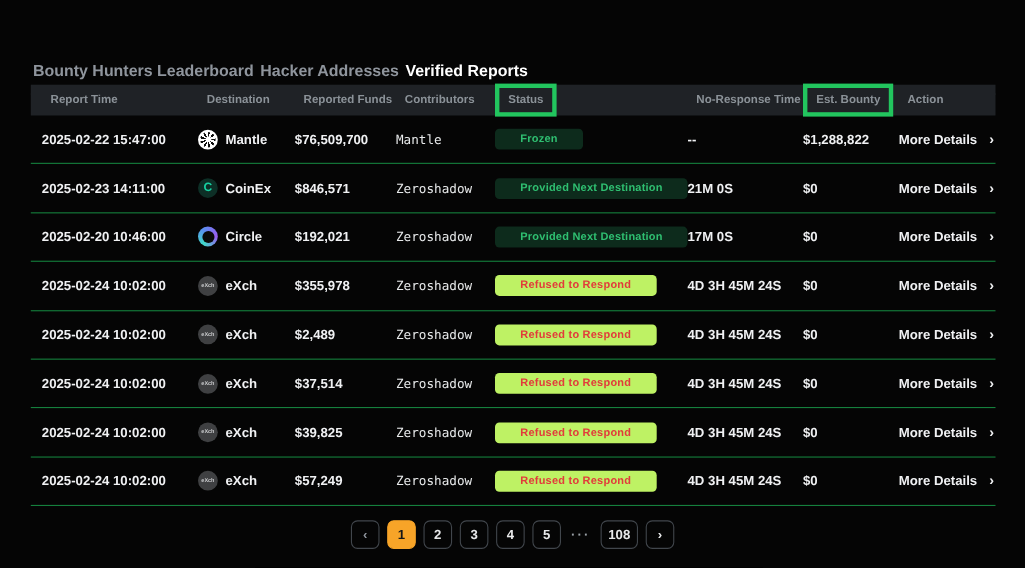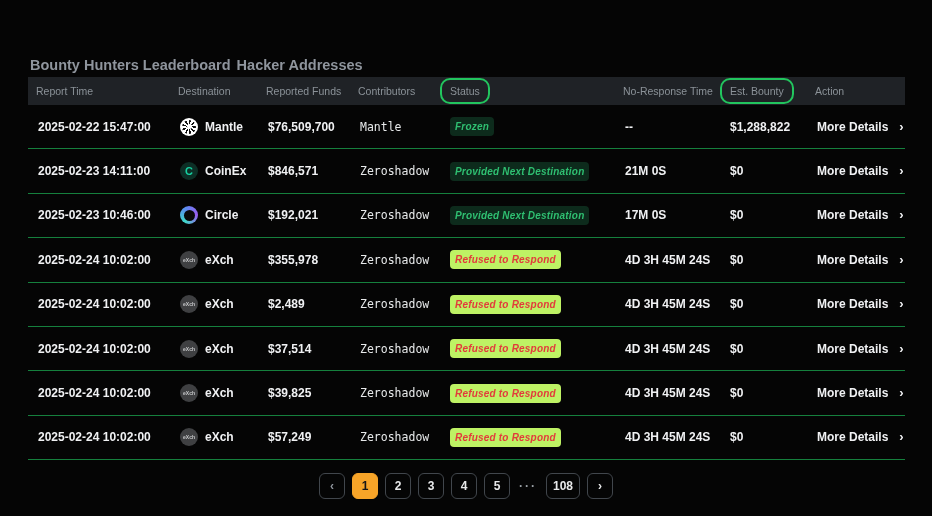--- a/index.html
+++ b/index.html
@@ -22,26 +22,26 @@
   }
   .tab.active { color:#ffffff; border-bottom:2px solid #f7a428; margin-bottom:-1px; }
 
   
   .thead {
     position:absolute; left:28px; top:77px; width:877px; height:28px;
     background:#1f2226; display:grid; align-items:center;
     grid-template-columns:142px 88px 92px 90px 175px 105px 87px auto;
   }
   .th {
-    font-size:10.5px; font-weight:400; color:#8b9298; padding-left:8px;
+    font-size:10.5px; font-weight:700; color:#8b9298; padding-left:18px;
     white-space:nowrap; overflow:visible;
   }
   .hl {
     display:inline-block; position:relative;
-    border:2px solid #22c55e; border-radius:10px;
+    border:4px solid #22c55e; border-radius:0;
     padding:5px 8px; margin:-5px -8px;
   }
   .tbody { position:absolute; left:28px; top:105px; width:877px; }
   .trow {
     display:grid; height:44.4px; align-items:center;
     grid-template-columns:142px 88px 92px 90px 175px 105px 87px auto;
     border-bottom:1px solid #15803d;
   }
   .cell {
     font-size:12px; font-weight:700; color:#f0f1f3;
@@ -63,21 +63,21 @@
     background:repeating-conic-gradient(#0d0d0d 0deg 17deg, #ffffff 17deg 40deg);
   }
   .icon-mantle::after { content:""; position:absolute; inset:6.5px; border-radius:50%; background:#ffffff; }
   .icon-coinex { background:#0d2f26; color:#17d1a2; font-size:11px; font-weight:700; }
   .icon-circle { background:conic-gradient(from 210deg, #3fd9c9, #5b8df0, #9a5cf0, #3fd9c9); }
   .icon-circle::after { content:""; position:absolute; inset:3.5px; border-radius:50%; background:#0a0a0a; }
   .icon-exch { background:#3f4042; color:#c9cacc; font-size:5px; font-weight:700; }
 
   .badge {
     display:inline-block; font-size:10px; font-weight:700;
-    padding:4px 5px; border-radius:4px; letter-spacing:.2px;font-style:italic;
+    padding:4px 23px; border-radius:4px; letter-spacing:.2px;
   }
   .badge.green { color:#2fbf71; background:#0d2b1c; }
   .badge.red   { color:#e23b3b; background:#bef264; }
 
   .cell.action { display:flex; align-items:center; gap:11px; cursor:pointer; }
   .cell.action .chev { font-size:13px; line-height:1; margin-top:-1px; }
 
   
   .pagination {
     position:absolute; left:0; top:473px; width:100%;
@@ -95,20 +95,21 @@
   .pg-ellipsis { color:#9aa0a6; font-size:12px; font-weight:700; letter-spacing:2px; padding:0 2px; }
 </style>
 </head>
 <body>
 
 <div class="page">
 
   <div class="tabbar">
     <div class="tab">Bounty Hunters Leaderboard</div>
     <div class="tab">Hacker Addresses</div>
+    <div class="tab active">Verified Reports</div>
   </div>
 
   <div class="thead">
     <div class="th">Report Time</div>
     <div class="th">Destination</div>
     <div class="th">Reported Funds</div>
     <div class="th">Contributors</div>
     <div class="th"><span class="hl"><span>Status</span></span></div>
     <div class="th">No-Response Time</div>
     <div class="th"><span class="hl"><span>Est. Bounty</span></span></div>
@@ -148,21 +149,21 @@
     </div>
     <div class="cell">21M 0S</div>
     <div class="cell">$0</div>
     <div class="cell action">
       <span>More Details</span>
       <span class="chev">›</span>
     </div>
   </div>
 
   <div class="trow">
-    <div class="cell">2025-02-23 10:46:00</div>
+    <div class="cell">2025-02-20 10:46:00</div>
     <div class="cell dest">
       <span class="dest-icon icon-circle"></span>
       <span>Circle</span>
     </div>
     <div class="cell">$192,021</div>
     <div class="cell contrib">Zeroshadow</div>
     <div class="cell">
       <span class="badge green">Provided Next Destination</span>
     </div>
     <div class="cell">17M 0S</div>

